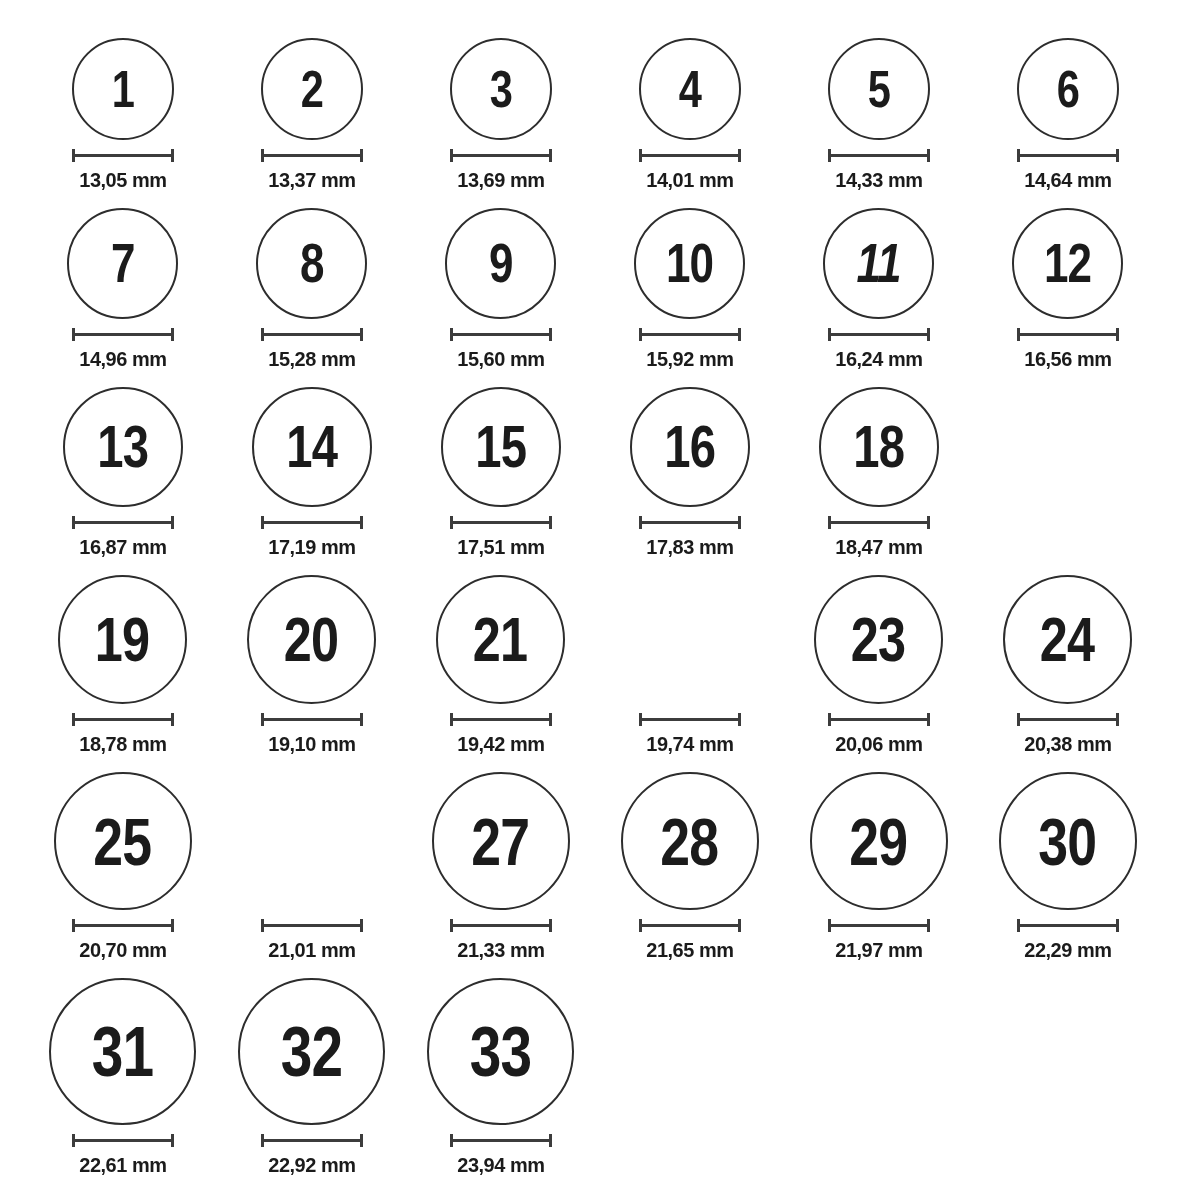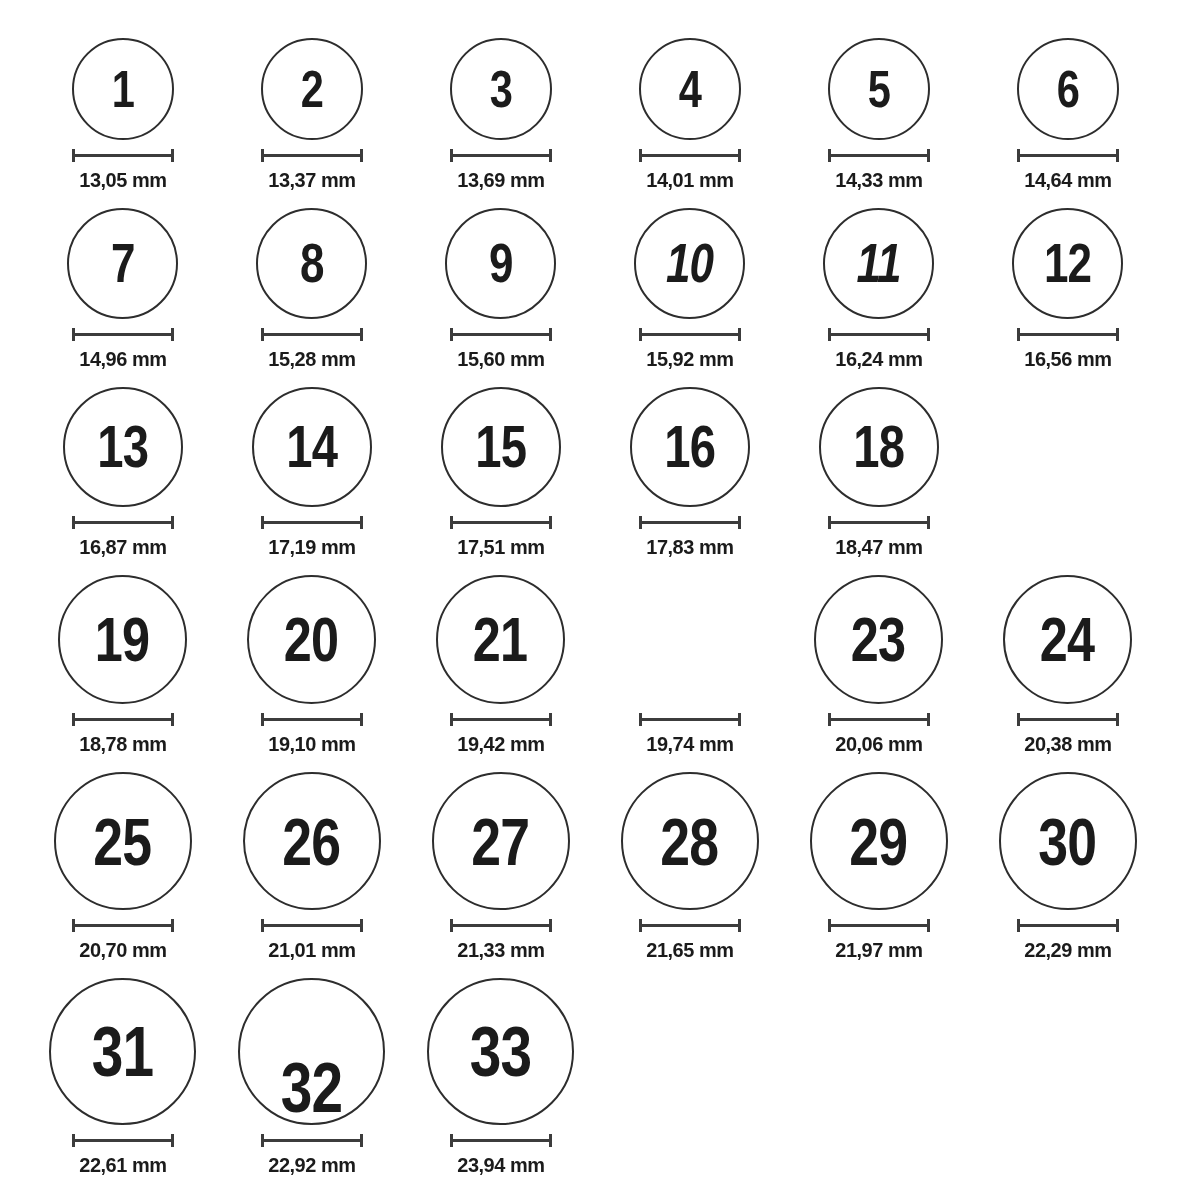--- a/index.html
+++ b/index.html
@@ -171,21 +171,21 @@
       <span class="num" style="font-size: 55px;">9</span>
     </div>
     <div class="measure">
       <span class="tick left"></span>
       <span class="bar"></span>
       <span class="tick right"></span>
     </div>
     <div class="label">15,60 mm</div>
   </div>
       <div class="cell">
-    <div class="circle" style="width: 111px; height: 111px; font-style: italic;">
+    <div class="circle" style="width: 111px; height: 111px;">
       <span class="num" style="font-size: 55px;">10</span>
     </div>
     <div class="measure">
       <span class="tick left"></span>
       <span class="bar"></span>
       <span class="tick right"></span>
     </div>
     <div class="label">15,92 mm</div>
   </div>
       <div class="cell">
@@ -339,23 +339,20 @@
       <span class="num" style="font-size: 67px;">25</span>
     </div>
     <div class="measure">
       <span class="tick left"></span>
       <span class="bar"></span>
       <span class="tick right"></span>
     </div>
     <div class="label">20,70 mm</div>
   </div>
       <div class="cell">
-    <div class="circle" style="width: 138px; height: 138px;">
-      <span class="num" style="font-size: 67px;">26</span>
-    </div>
     <div class="measure">
       <span class="tick left"></span>
       <span class="bar"></span>
       <span class="tick right"></span>
     </div>
     <div class="label">21,01 mm</div>
   </div>
       <div class="cell">
     <div class="circle" style="width: 138px; height: 138px;">
       <span class="num" style="font-size: 67px;">27</span>
@@ -407,21 +404,21 @@
       <span class="num" style="font-size: 71px;">31</span>
     </div>
     <div class="measure">
       <span class="tick left"></span>
       <span class="bar"></span>
       <span class="tick right"></span>
     </div>
     <div class="label">22,61 mm</div>
   </div>
       <div class="cell">
-    <div class="circle" style="width: 147px; height: 147px; align-items: flex-end;">
+    <div class="circle" style="width: 147px; height: 147px;">
       <span class="num" style="font-size: 71px;">32</span>
     </div>
     <div class="measure">
       <span class="tick left"></span>
       <span class="bar"></span>
       <span class="tick right"></span>
     </div>
     <div class="label">22,92 mm</div>
   </div>
       <div class="cell">

